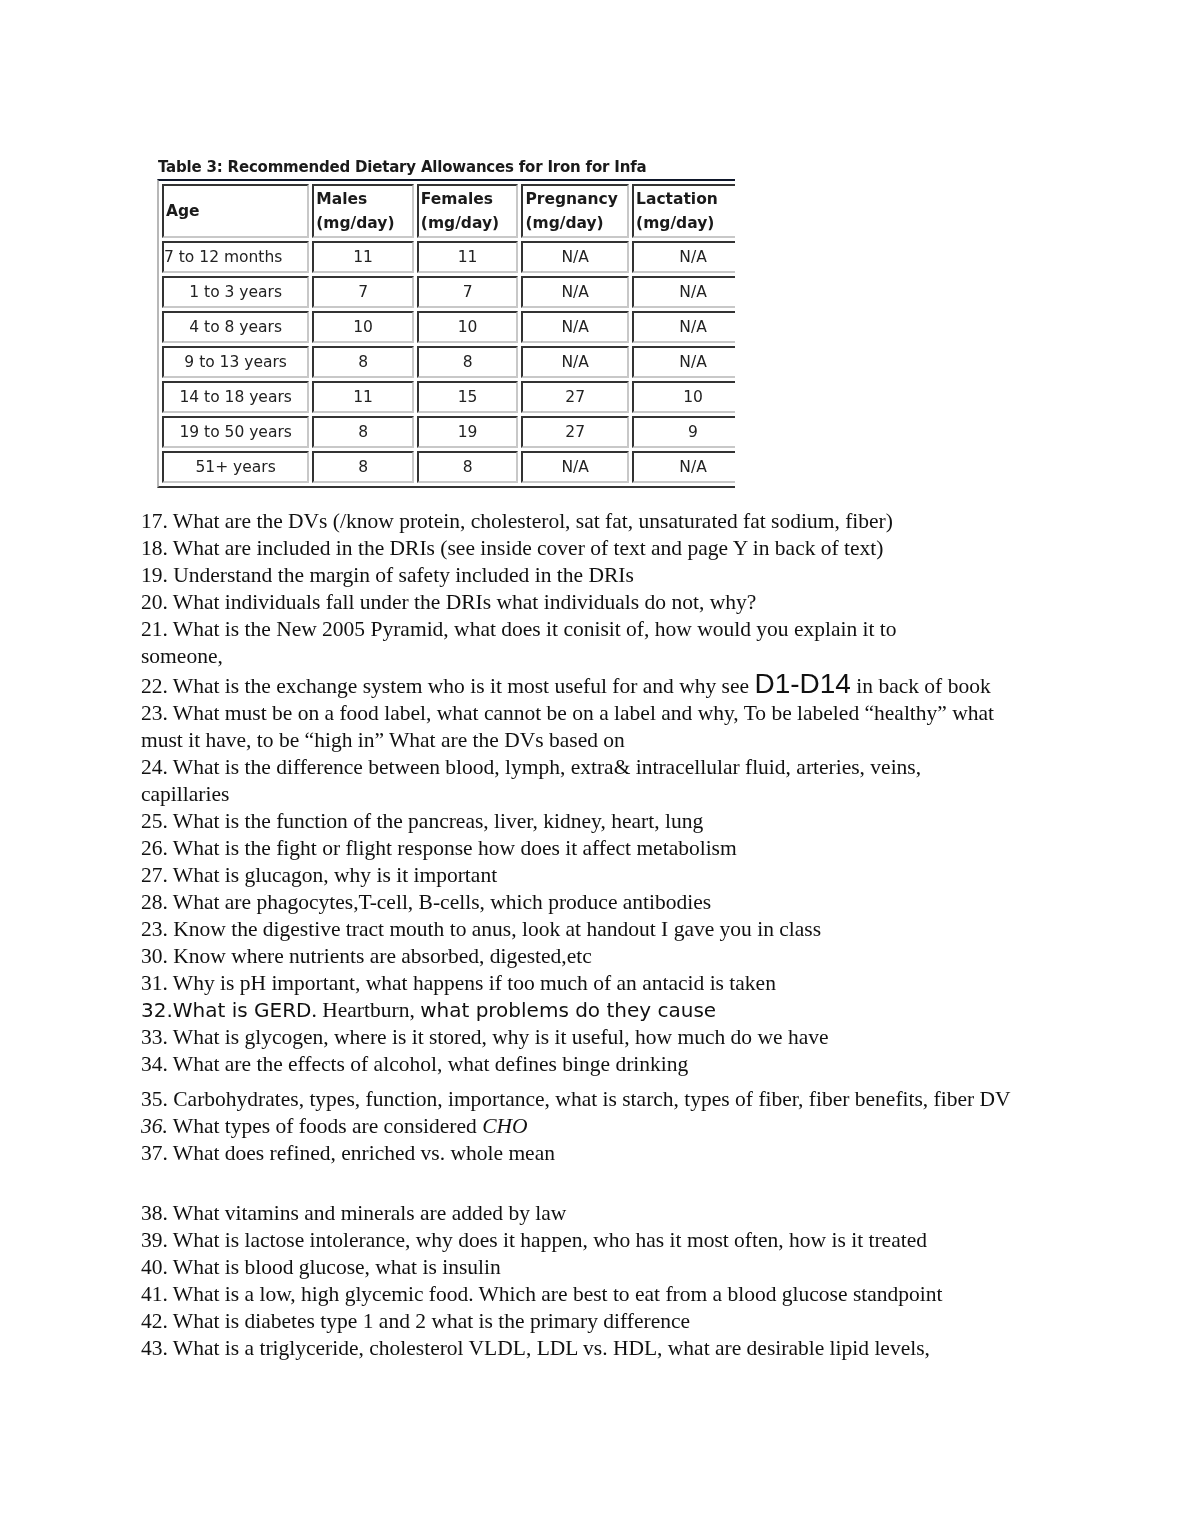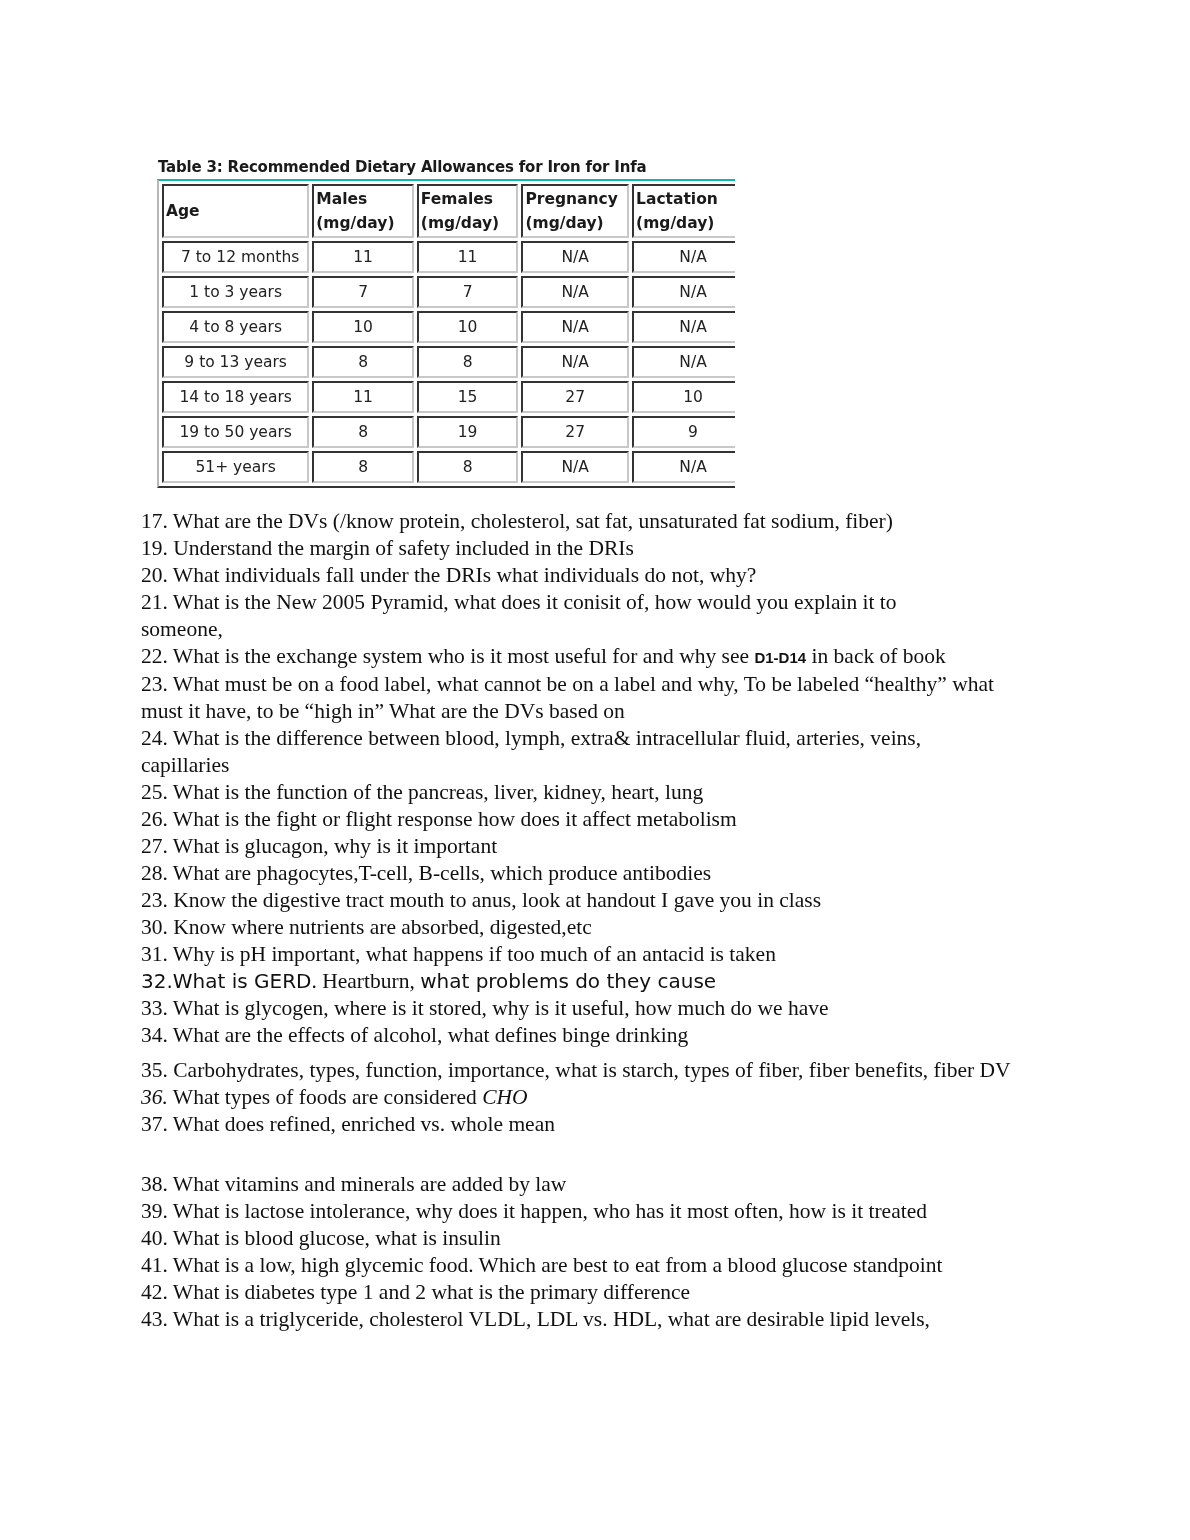--- a/index.html
+++ b/index.html
@@ -1,27 +1,27 @@
 <!DOCTYPE html>
 <html><head>
   <meta charset="utf-8">
   <style>
     html, body { margin:0; padding:0; background:#ffffff; }
     body { width:1190px; height:1540px; position:relative; overflow:hidden; color:#000; }
     .table-wrap { position:absolute; left:157px; top:155px; width:578px; height:340px; overflow:hidden; }
     .table-title { font-family:"DejaVu Sans", sans-serif; font-weight:bold; font-size:15px; color:#1a1a1a; white-space:nowrap; height:24px; line-height:24px; margin-left:1px; letter-spacing:-0.2px; }
-    table.rda { border-collapse:separate; border-spacing:3px; border-left:2px solid #b8b8b8; border-top:2px solid #14b8a6; border-bottom:2px solid #333; width:600px; font-family:"DejaVu Sans", sans-serif; font-size:15.5px; color:#222; table-layout:fixed; margin-left:0px; margin-top:0px; }
+    table.rda { border-collapse:separate; border-spacing:3px; border-left:2px solid #b8b8b8; border-top:2px solid #0f172a; border-bottom:2px solid #333; width:600px; font-family:"DejaVu Sans", sans-serif; font-size:15.5px; color:#222; table-layout:fixed; margin-left:0px; margin-top:0px; }
     table.rda td, table.rda th { border-top:2px solid #333; border-left:2px solid #333; border-right:2px solid #c8c8c8; border-bottom:2px solid #c8c8c8; padding:0 2px; height:28px; text-align:center; white-space:nowrap; overflow:hidden; }
     table.rda th { font-weight:bold; text-align:left; height:50px; line-height:24px; color:#1a1a1a; }
     table.rda td.age { text-align:center; }
-    table.rda tr.first td.age { text-align:left; padding-left:17px; }
+    table.rda tr.first td.age { text-align:left; padding-left:0; }
     .questions { position:absolute; left:141px; top:508px; width:920px; font-family:"Liberation Serif", serif; font-size:21.5px; line-height:27px; color:#111; }
     .q { white-space:pre-wrap; }
     .gap { height:27px; }
-    .sans-bold { font-family:"Liberation Sans", sans-serif; font-weight:bold; font-size:15px; }
+    .sans-bold { font-family:"Liberation Sans", sans-serif; font-weight:normal; font-size:28px; }
     .sans { font-family:"DejaVu Sans", sans-serif; font-size:20px; }
     .ital { font-style:italic;font-family:Liberation Serif, serif; }
   </style>
 </head>
 <body>
 
 <div class="table-wrap">
   <div class="table-title">Table 3: Recommended Dietary Allowances for Iron for Infa</div>
   <table class="rda">
     <colgroup>
@@ -87,20 +87,21 @@
       <td>8</td>
       <td>N/A</td>
       <td>N/A</td>
     </tr>
   </tbody>
     </table>
 </div>
 
 <div class="questions">
   <div class="q">17. What are the DVs (/know protein, cholesterol, sat fat, unsaturated fat sodium, fiber)</div>
+  <div class="q">18. What are included in the DRIs (see inside cover of text and page Y in back of text)</div>
   <div class="q">19. Understand the margin of safety included in the DRIs</div>
   <div class="q">20. What individuals fall under the DRIs what individuals do not, why?</div>
   <div class="q" style="width:840px">21. What is the New 2005 Pyramid, what does it conisit of, how would you explain it to someone,</div>
   <div class="q"><span>22. What is the exchange system who is it most useful for and why see </span><span class="sans-bold">D1-D14</span><span> in back of book</span></div>
   <div class="q" style="width:900px">23. What must be on a food label, what cannot be on a label and why, To be labeled “healthy” what must it have, to be “high in” What are the DVs based on</div>
   <div class="q" style="width:870px">24. What is the difference between blood, lymph, extra&amp; intracellular fluid, arteries, veins, capillaries</div>
   <div class="q">25. What is the function of the pancreas, liver, kidney, heart, lung</div>
   <div class="q">26. What is the fight or flight response how does it affect metabolism</div>
   <div class="q">27. What is glucagon, why is it important</div>
   <div class="q">28. What are phagocytes,T-cell, B-cells, which produce antibodies</div>

